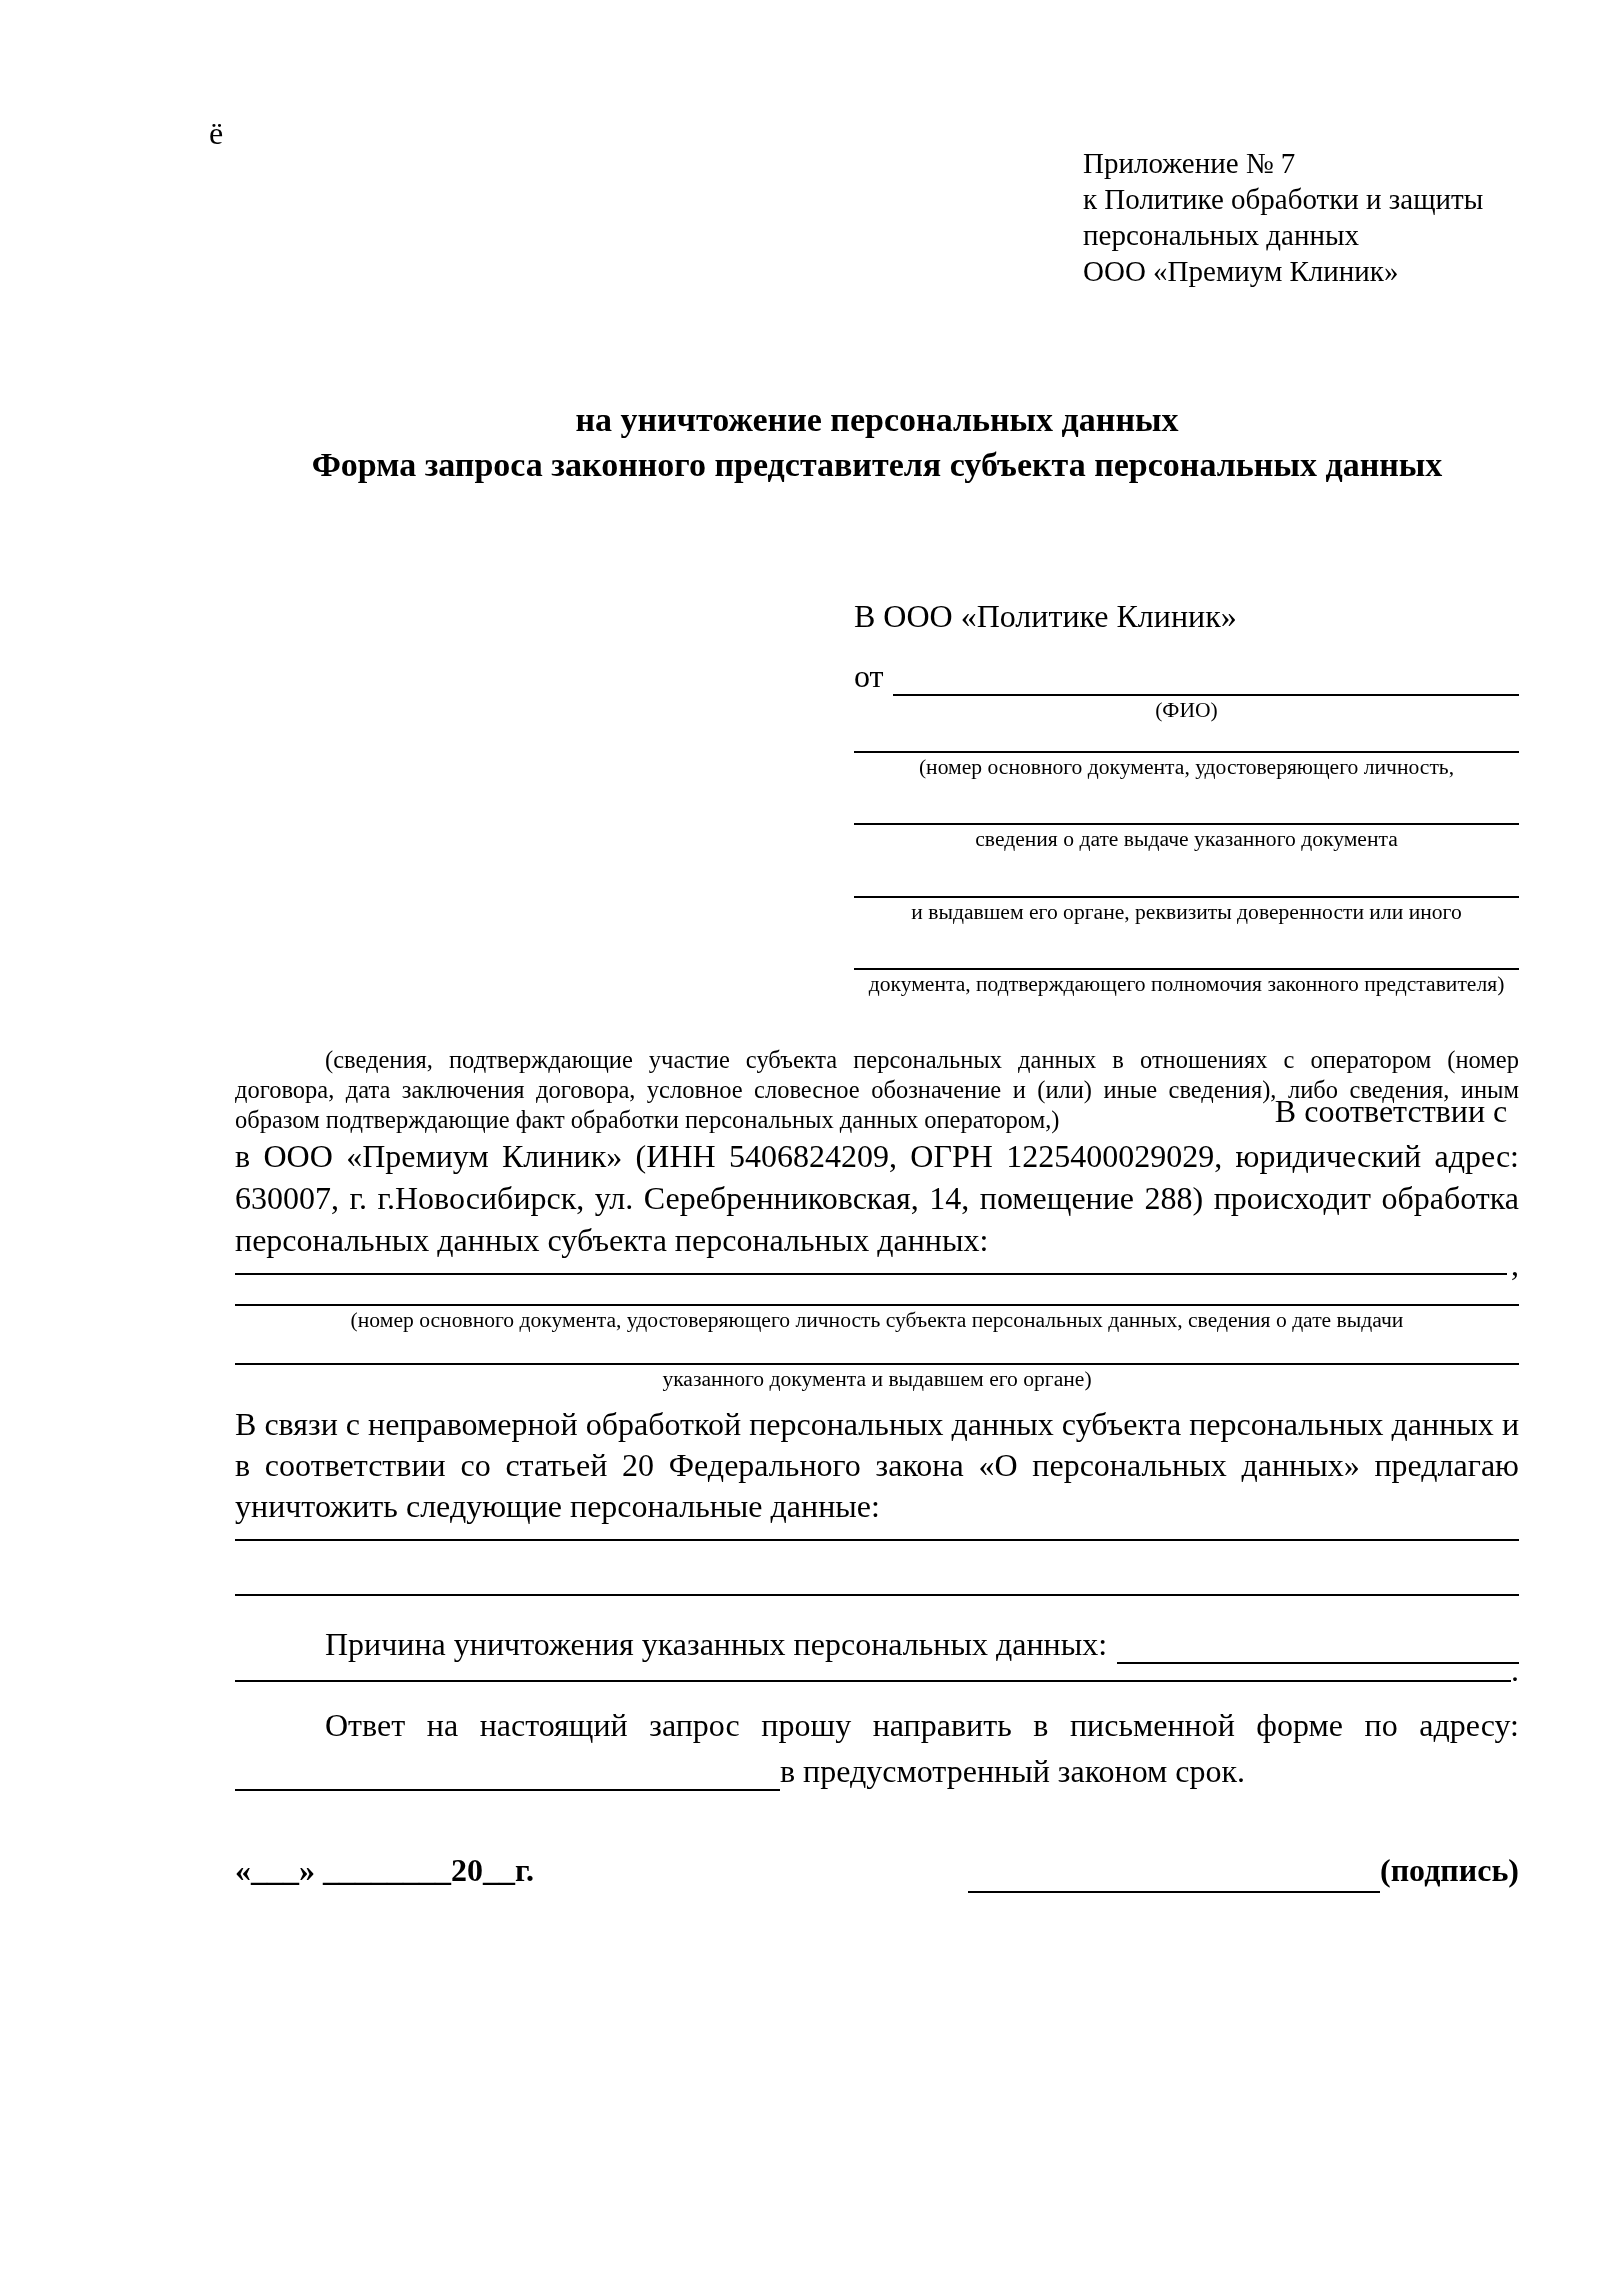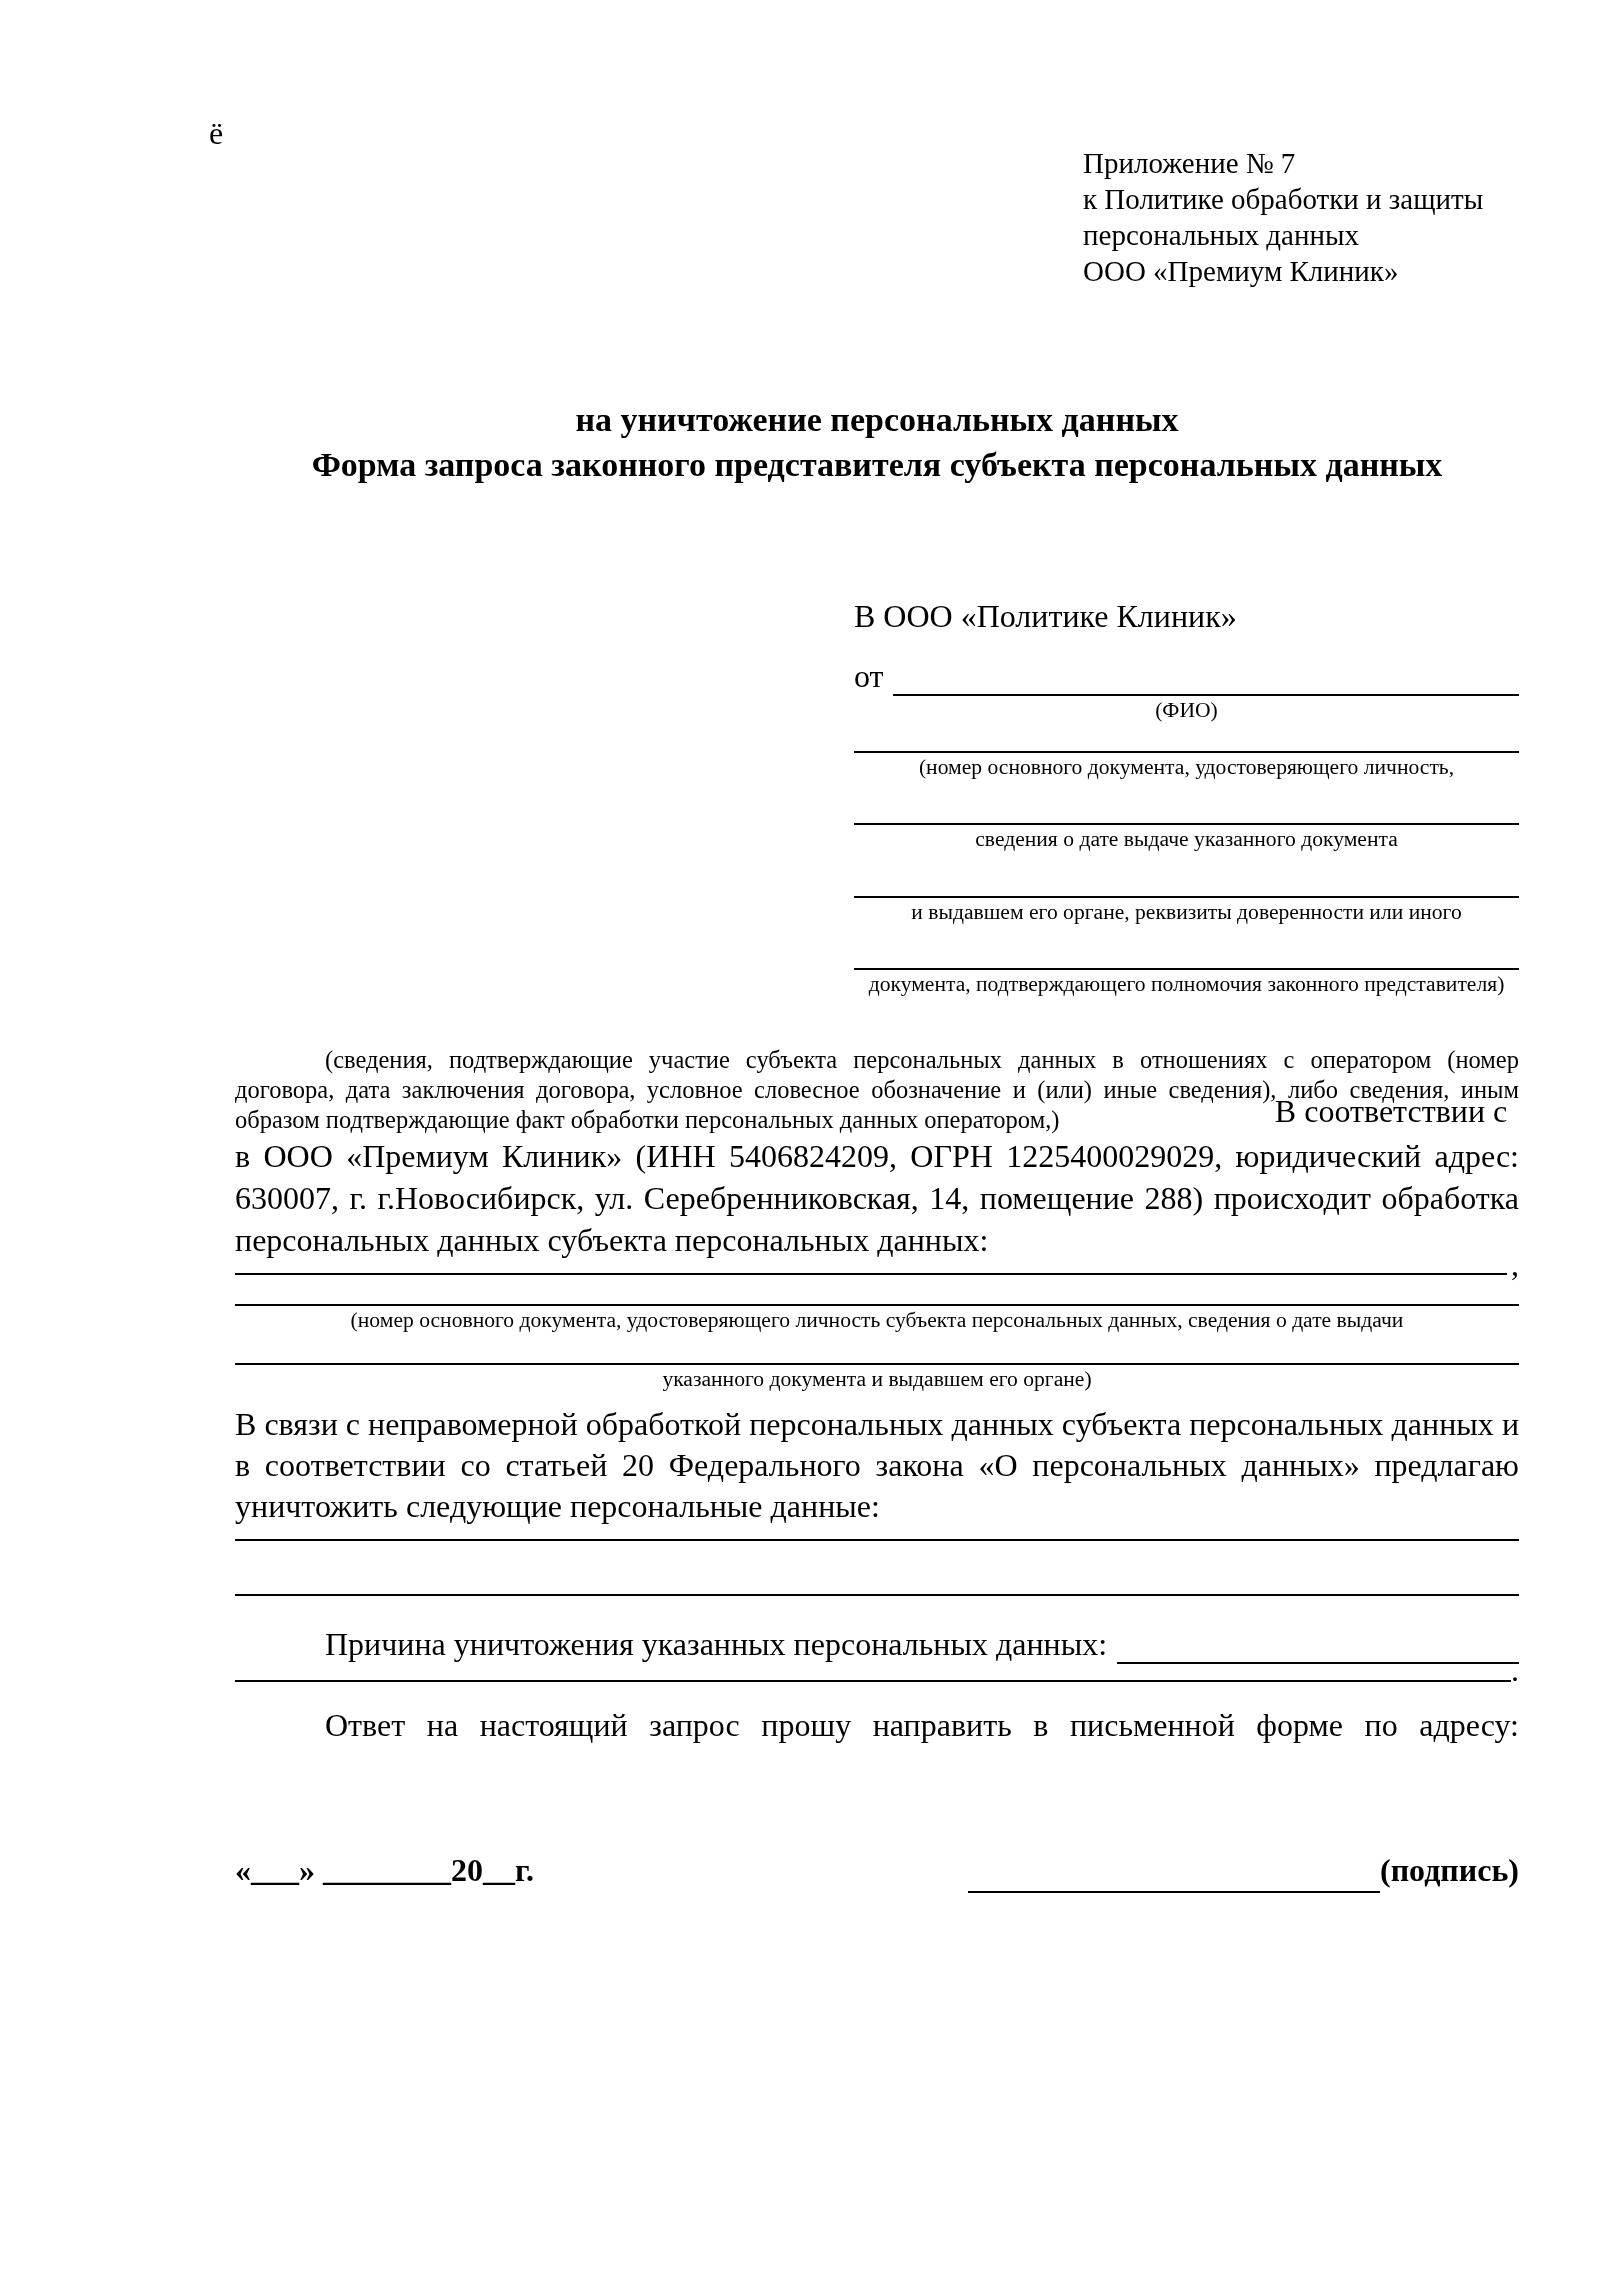--- a/index.html
+++ b/index.html
@@ -249,20 +249,24 @@
         <span class="indent"></span>
         <span class="lbl">Причина уничтожения указанных персональных данных:</span>
         <span class="blank"></span>
       </div>
       <div class="period-row">
         <span class="blank"></span>
         <span class="punct">.</span>
       </div>
 
       <div class="reply-line">Ответ на настоящий запрос прошу направить в письменной форме по адресу:</div>
+      <div class="reply-row2">
+        <span class="blank"></span>
+        <span class="nowrap">в предусмотренный законом срок.</span>
+      </div>
 
     </div>
 
     <div class="footer-row">
       <span class="nowrap">«___» ________20__г.</span>
       <span class="sig-group">
         <span class="blank"></span>
         <span class="nowrap">(подпись)</span>
       </span>
     </div>

